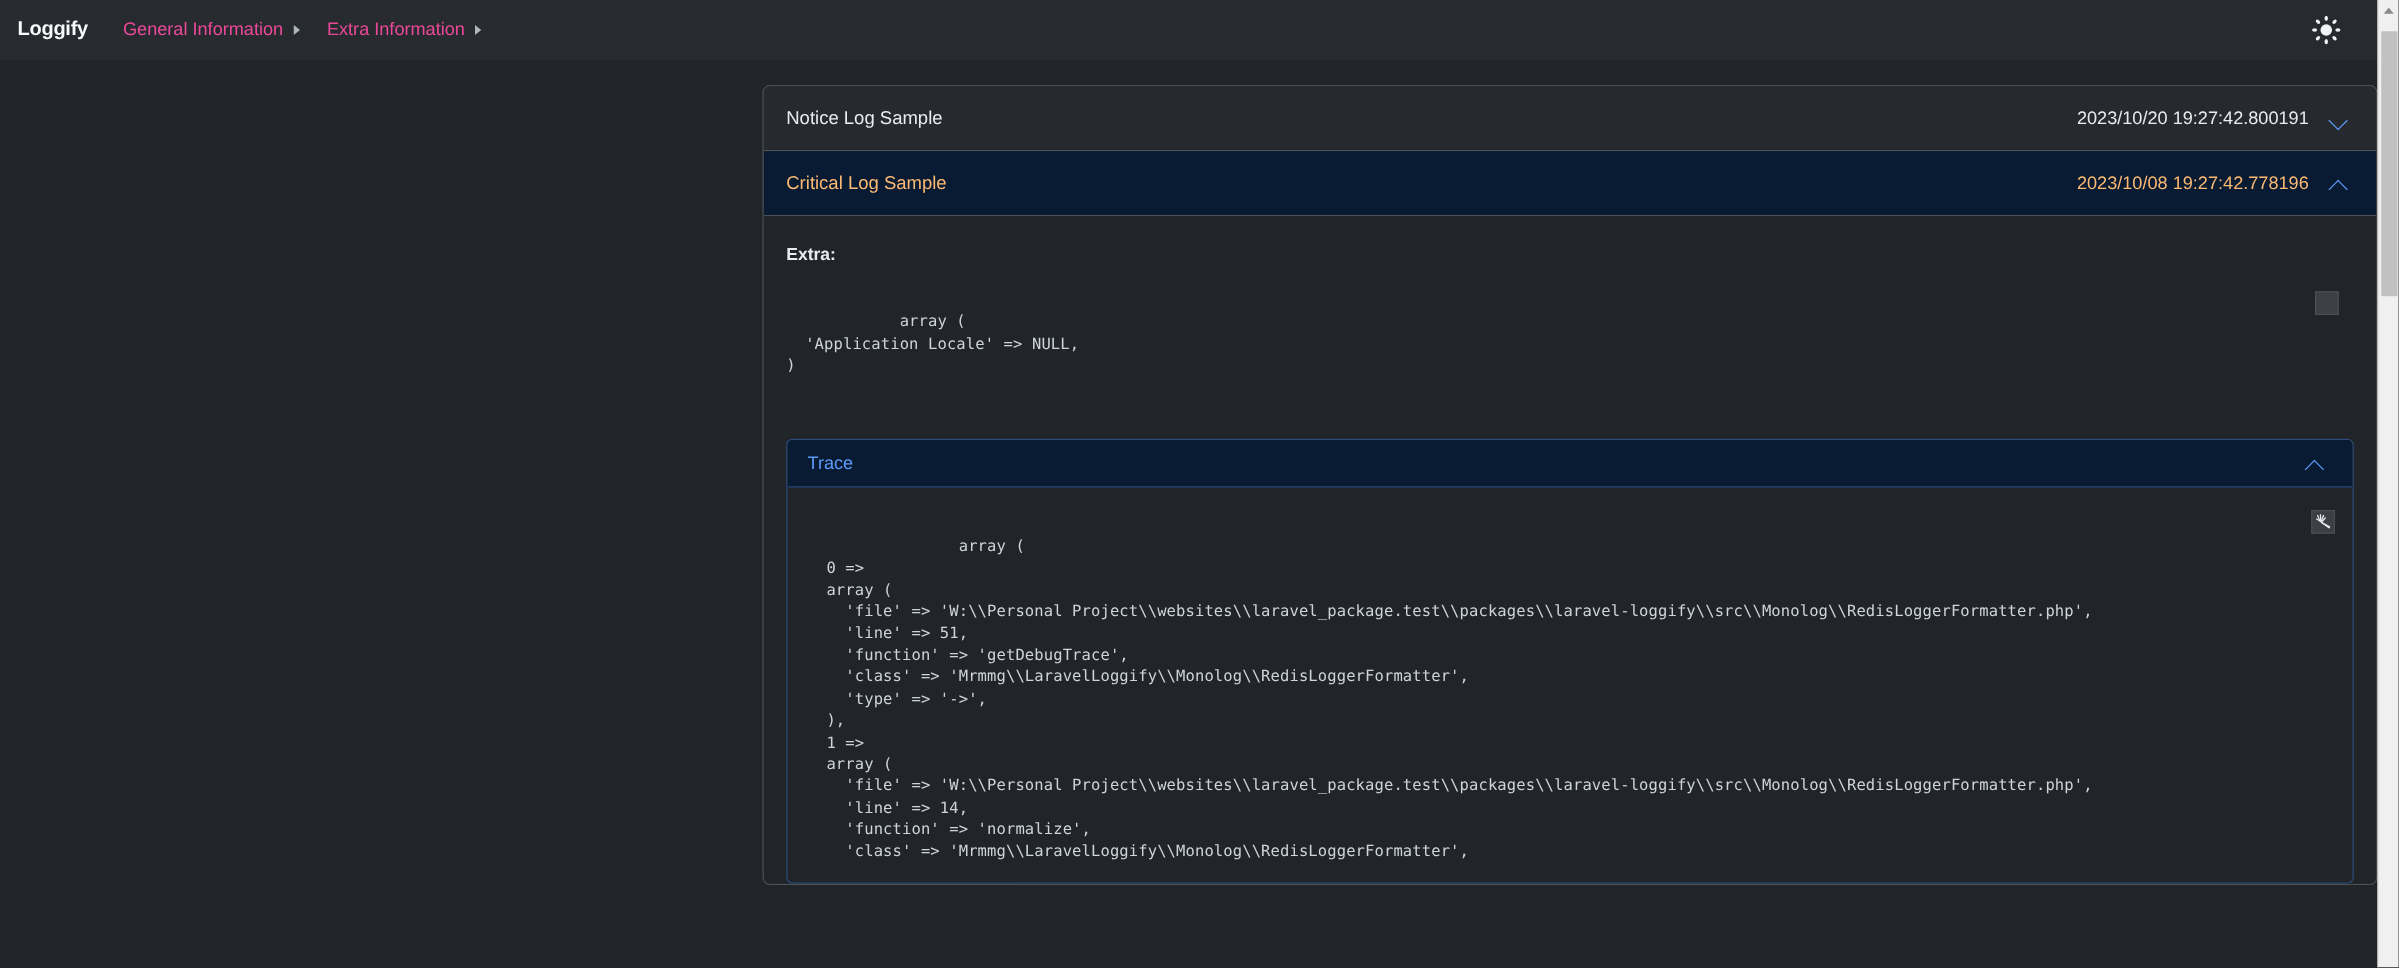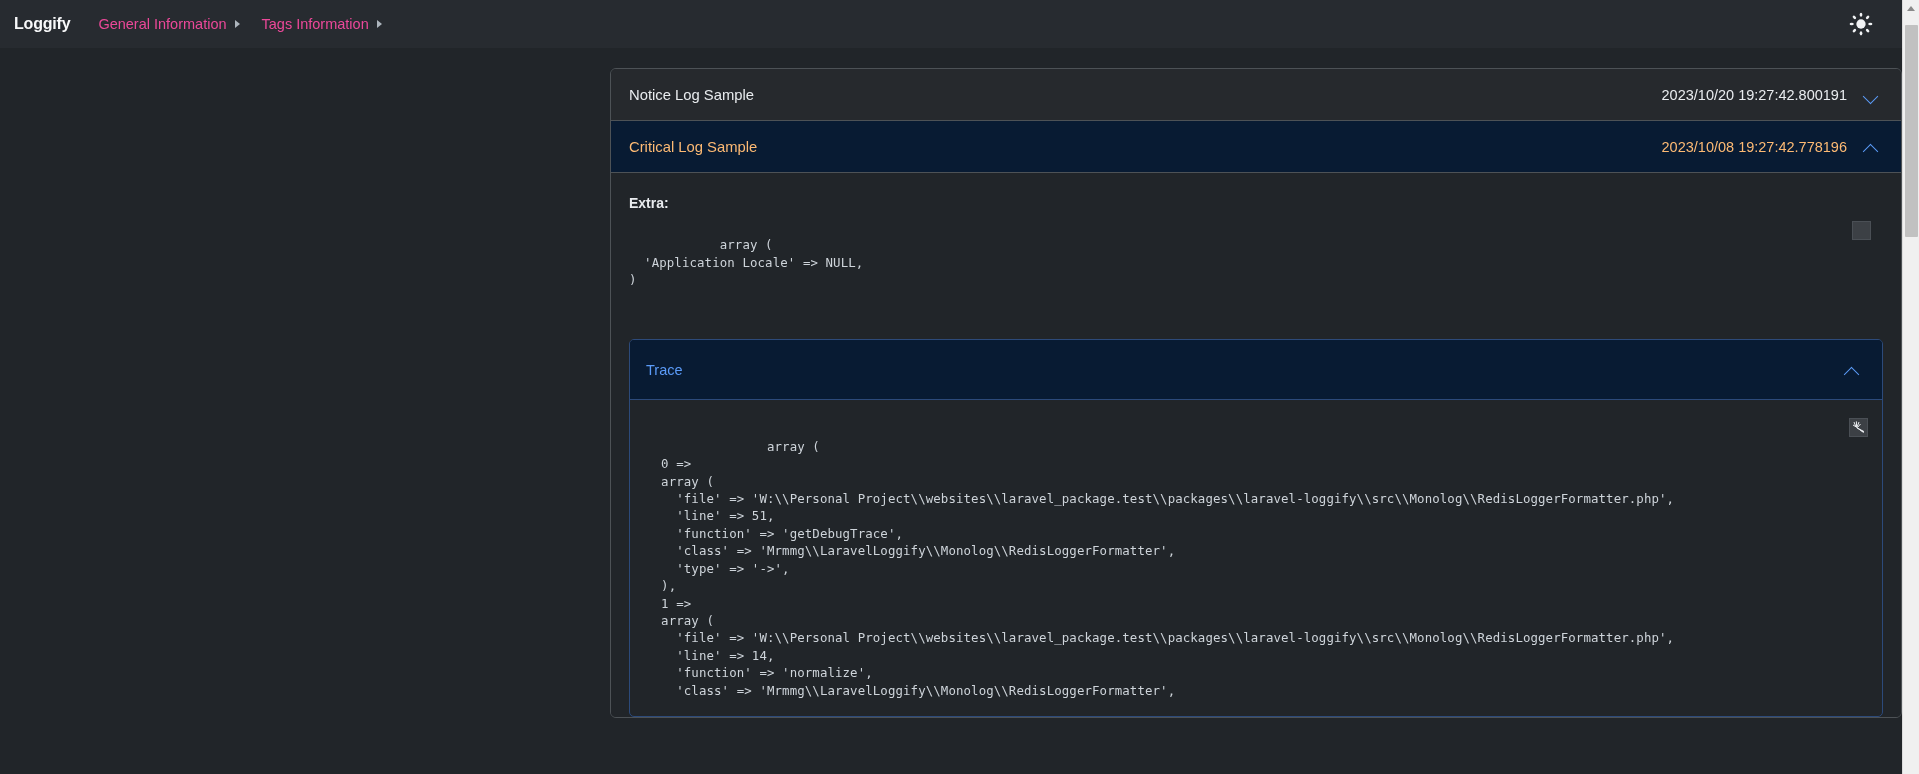--- a/index.html
+++ b/index.html
@@ -175,21 +175,21 @@
   .acc-body {
     background: #212529;
     padding: 22px 18px 0 18px;
     position: relative;
   }
 
   .extra-label {
     font-size: 14px;
     font-weight: bold;
     color: #e9ecef;
-    margin-bottom: 8px;
+    margin-bottom: 20px;
   }
 
   .code-block {
     position: relative;
     font-family: "DejaVu Sans Mono", "Liberation Mono", monospace;
     font-size: 12.4px;
     line-height: 17.4px;
     color: #ced4da;
     white-space: pre;
     letter-spacing: 0.1px;
@@ -210,21 +210,21 @@
   
   .trace-card {
     margin-top: 16px;
     border: 1px solid #2c4a7a;
     border-radius: 5px;
     overflow: hidden;
     background: #212529;
   }
 
   .trace-header {
-    height: 60px;
+    height: 38px;
     background: #081b33;
     border-bottom: 1px solid #2c4a7a;
     display: flex;
     align-items: center;
     justify-content: space-between;
     padding: 0 22px 0 16px;
     color: #5b9bf8;
     font-size: 14.5px;
   }
 
@@ -245,21 +245,21 @@
 
     <div class="navbar">
       <div class="brand">Loggify</div>
 
       <div class="nav-links">
         <div class="nav-item">
           <span>General Information</span>
           <span class="caret-right"></span>
         </div>
         <div class="nav-item">
-          <span>Tags Information</span>
+          <span>Extra Information</span>
           <span class="caret-right"></span>
         </div>
       </div>
 
       <div class="theme-toggle">
         <svg width="26" height="26" viewBox="0 0 24 24">
           <circle cx="12" cy="12" r="4.3" fill="#f1f3f5"></circle>
           <g fill="#f1f3f5">
             <ellipse cx="12" cy="3.4" rx="1.25" ry="1.9"></ellipse>
             <ellipse cx="12" cy="20.6" rx="1.25" ry="1.9"></ellipse>

